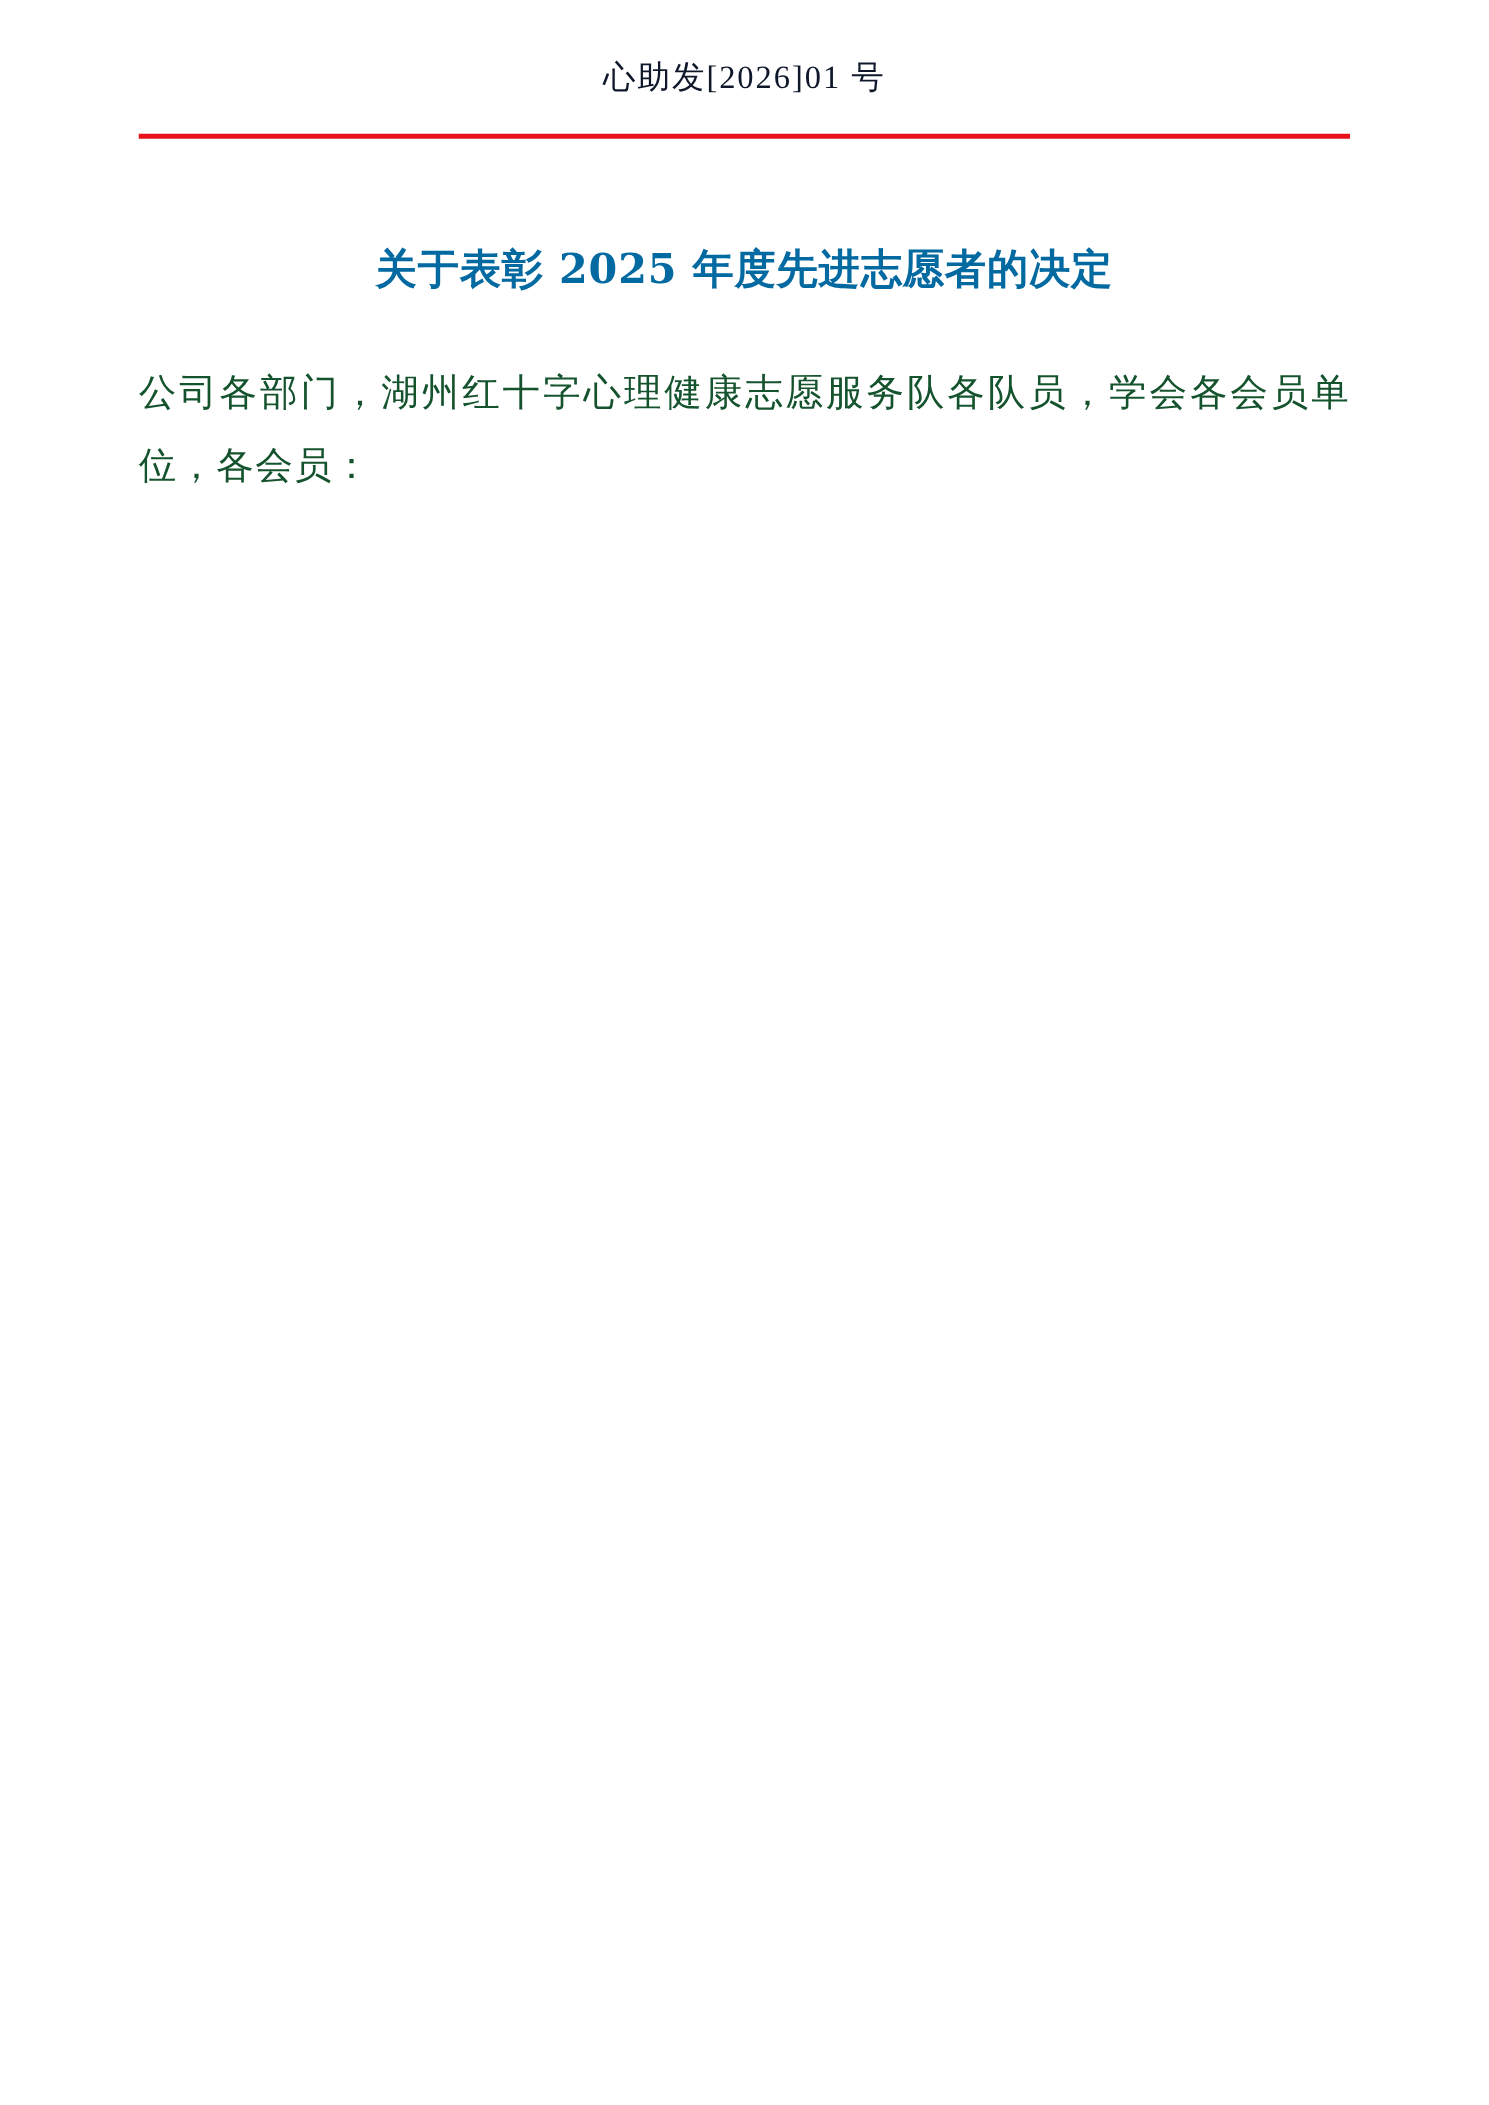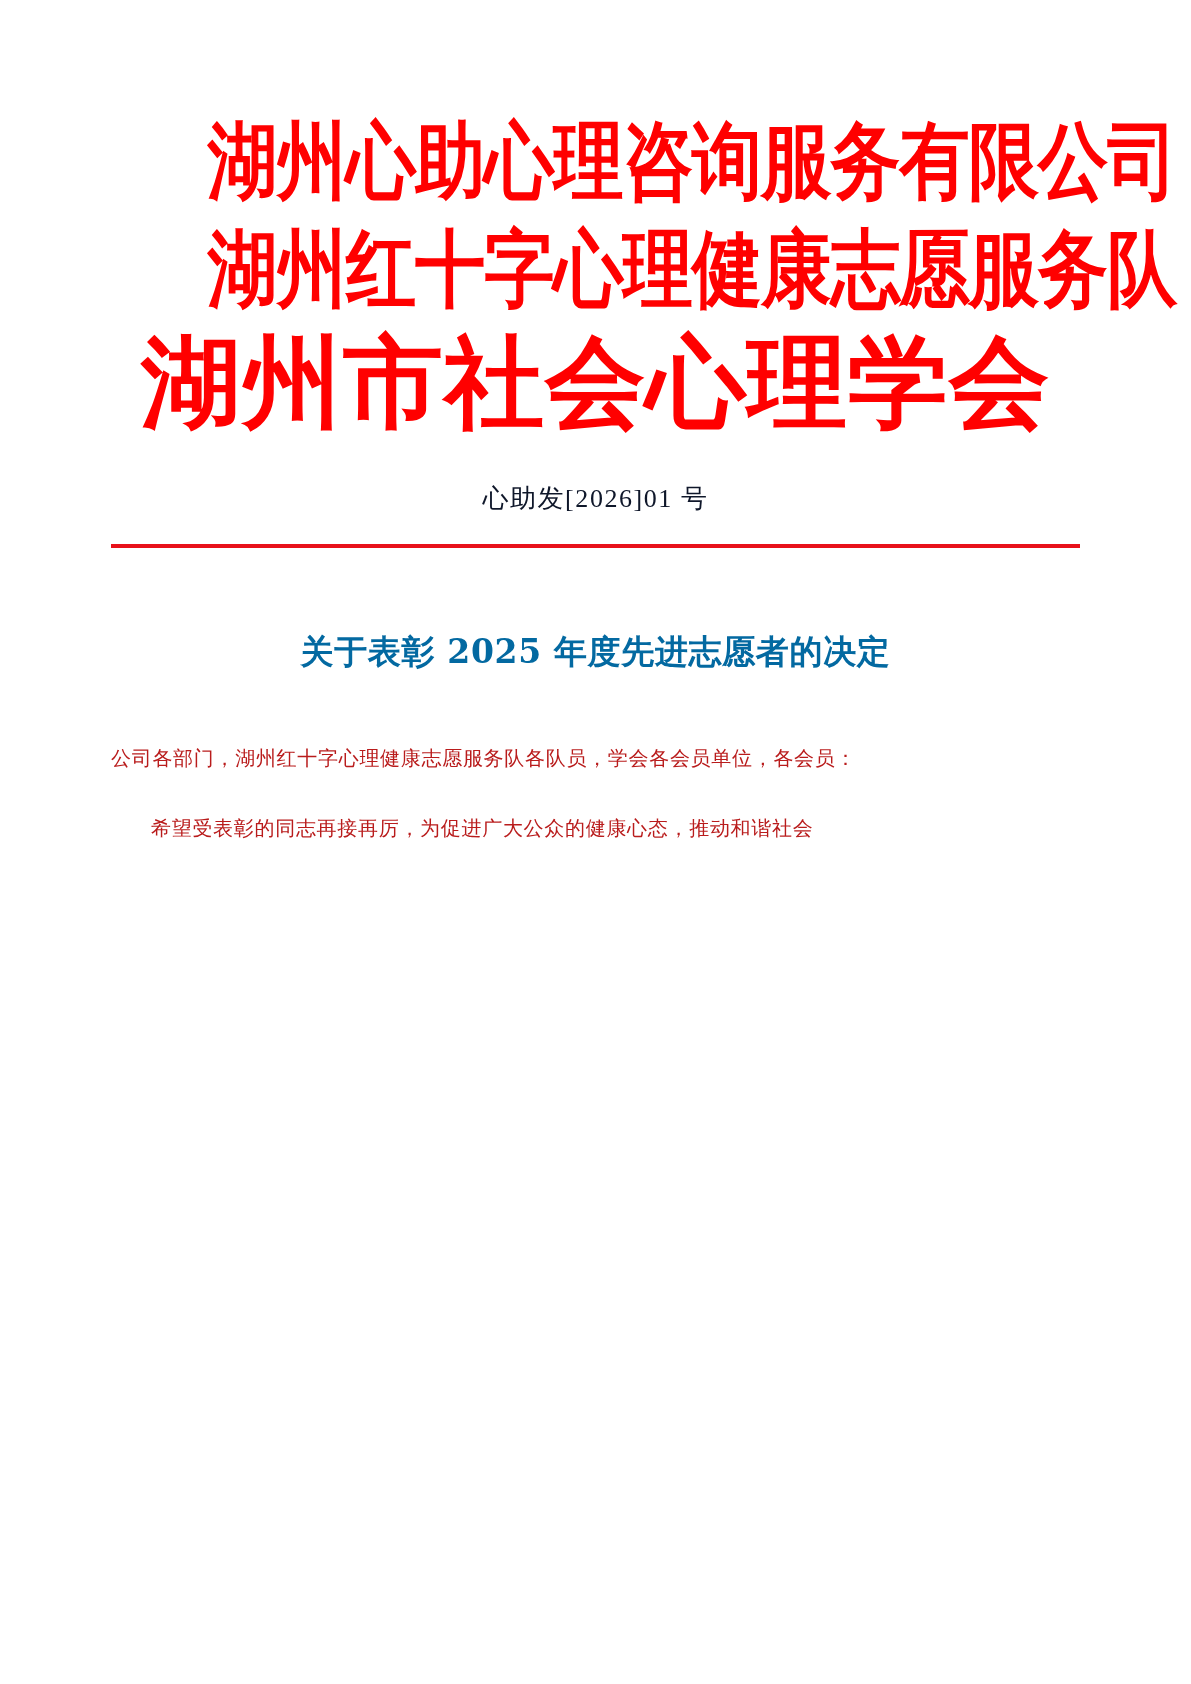--- a/index.html
+++ b/index.html
@@ -76,52 +76,46 @@
     font-size: 33px;
     font-weight: 700;
     letter-spacing: 0.02em;
     margin-top: 82px;
     font-family: "DejaVu Serif", "Liberation Serif", serif;
     color: #0369a1;
   }
 
   .body-text {
     margin-top: 48px;
-    font-size: 20px;
-    line-height: 70px;
+    font-size: 30px;
+    line-height: 58px;
     letter-spacing: 0.035em;
     text-align: justify;
     text-justify: inter-ideograph;
-    color: #b91c1c;
+    color: #14532d;
   }
   .para {
     margin: 0;
   }
   .para + .para {
     margin-top: 0;
   }
   .indent {
     text-indent: 2em;
   }
 </style>
 </head>
 <body>
 
 <div class="page">
 
-  <div class="letterhead">
-    <div class="lh-line lh-line-1" style="display: inline-block; transform: scaleX(0.833907); width: 1162px;">湖州心助心理咨询服务有限公司</div>
-    <div class="lh-line lh-line-2" style="display: inline-block; transform: scaleX(0.833907); width: 1162px;">湖州红十字心理健康志愿服务队</div>
-    <div class="lh-line lh-line-3" style="display: inline-block; transform: scaleX(1); width: 969px;">湖州市社会心理学会</div>
-  </div>
 
   <div class="doc-number">心助发[2026]01 号</div>
 
   <div class="red-rule"></div>
 
   <div class="doc-title">关于表彰 2025 年度先进志愿者的决定</div>
 
   <div class="body-text">
     <p class="para">公司各部门，湖州红十字心理健康志愿服务队各队员，学会各会员单位，各会员：</p>
-    <p class="para indent">希望受表彰的同志再接再厉，为促进广大公众的健康心态，推动和谐社会</p>
   </div>
 
 </div>
 
 </body></html>

